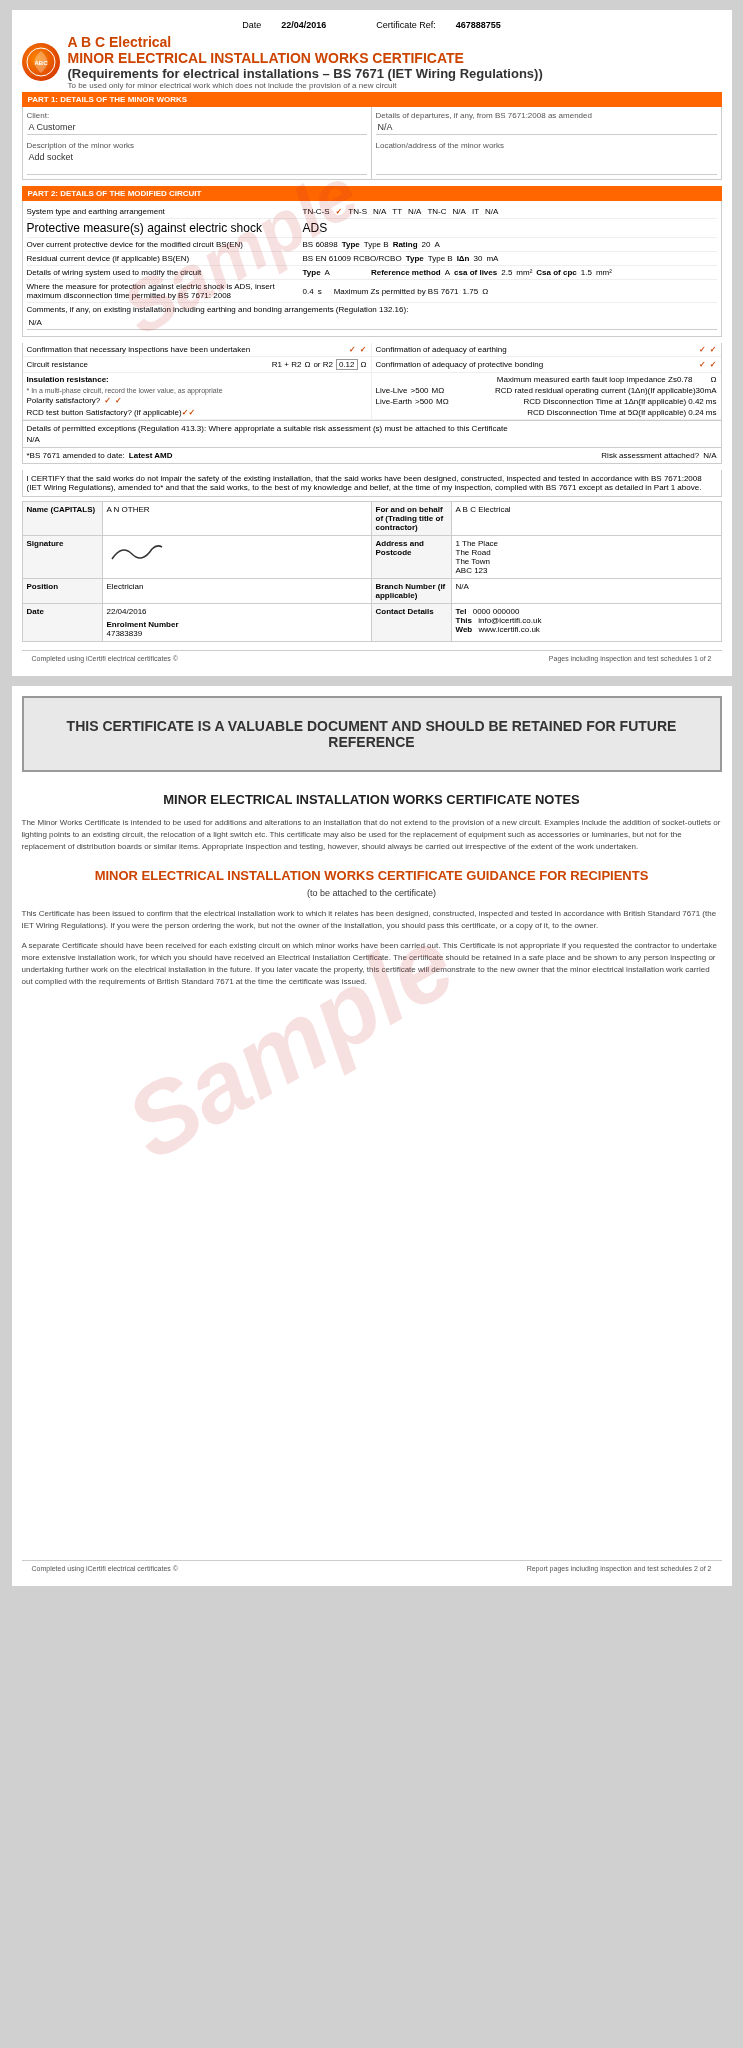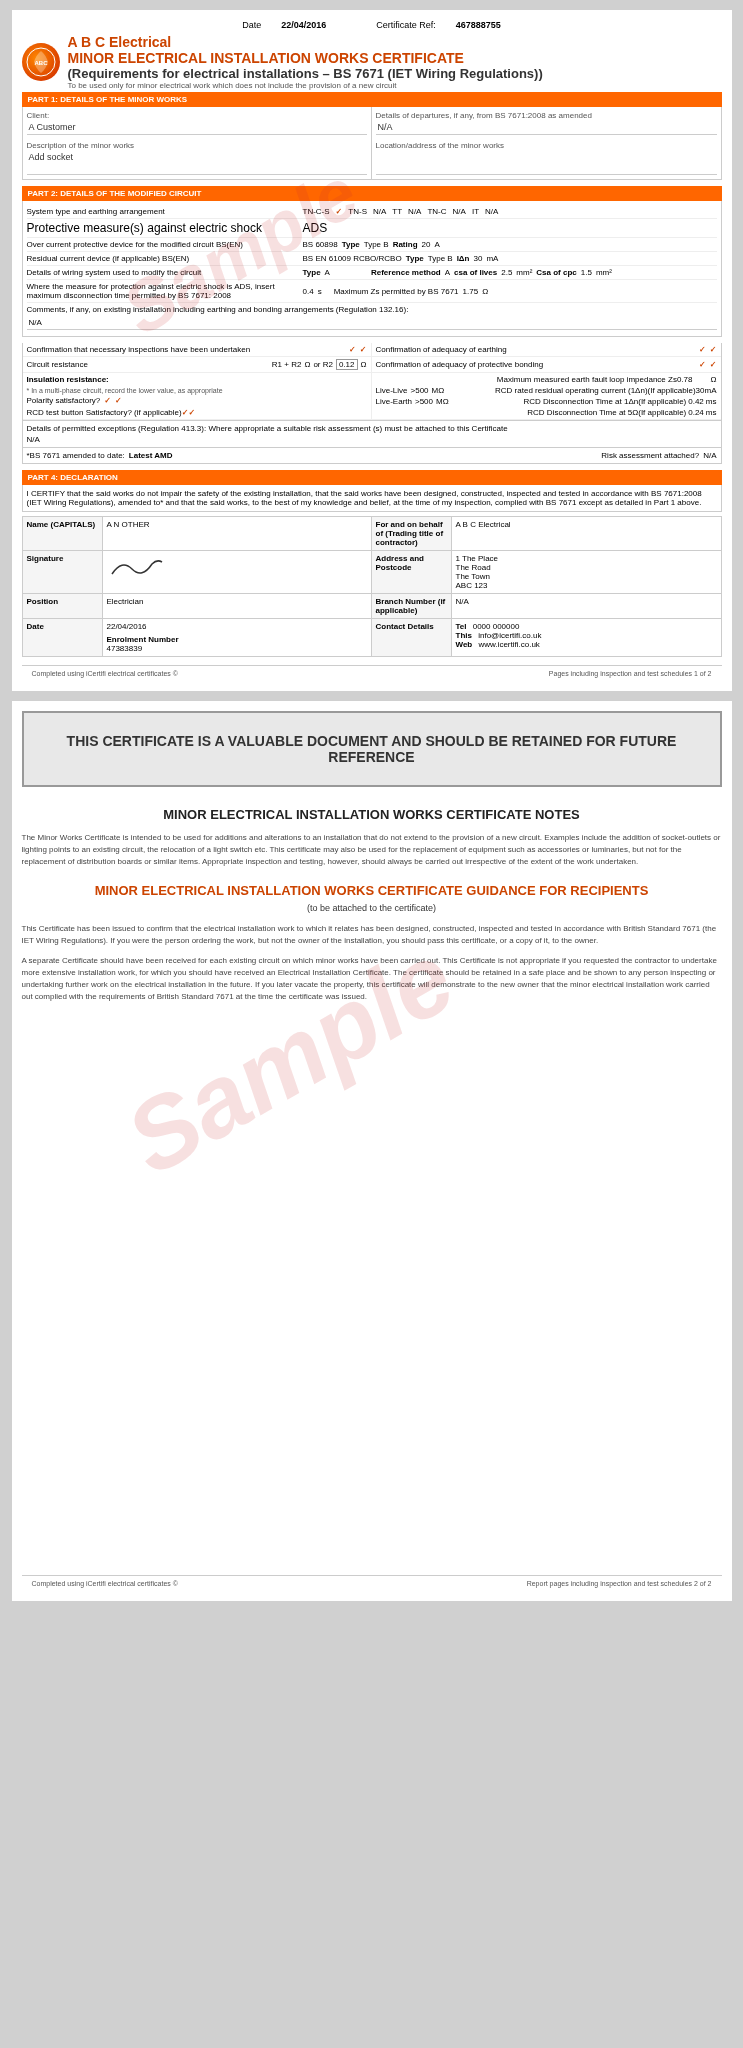--- a/index.html
+++ b/index.html
@@ -406,21 +406,20 @@
         <span style="font-weight:bold;">Latest AMD</span>
       </div>
       <div style="display:flex; gap:4px;">
         <span>Risk assessment attached?</span>
         <span>N/A</span>
       </div>
     </div>
   </div>
 
   <div>
-    <div class="section-header">PART 4: DECLARATION</div>
     <div style="border:1px solid #ccc; border-top:none; padding:4px; font-size:8px; margin-bottom:4px;">
       <span>I CERTIFY that the said works do not impair the safety of the existing installation, that the said works have been designed, constructed, inspected and tested in accordance with BS 7671:2008 (IET Wiring Regulations), amended to* and that the said works, to the best of my knowledge and belief, at the time of my inspection, complied with BS 7671 except as detailed in Part 1 above.</span>
     </div>
 
     <div style="border:1px solid #ccc; font-size:8px;">
 
       <div style="display:grid; grid-template-columns:80px 1fr 80px 1fr; border-bottom:1px solid #ccc;">
         <div style="background:#f5f5f5; padding:3px 4px; border-right:1px solid #ccc; font-weight:bold;">Name (CAPITALS)</div>
         <div style="padding:3px 4px; border-right:1px solid #ccc;">A N OTHER</div>
         <div style="background:#f5f5f5; padding:3px 4px; border-right:1px solid #ccc; font-weight:bold;">For and on behalf of (Trading title of contractor)</div>

